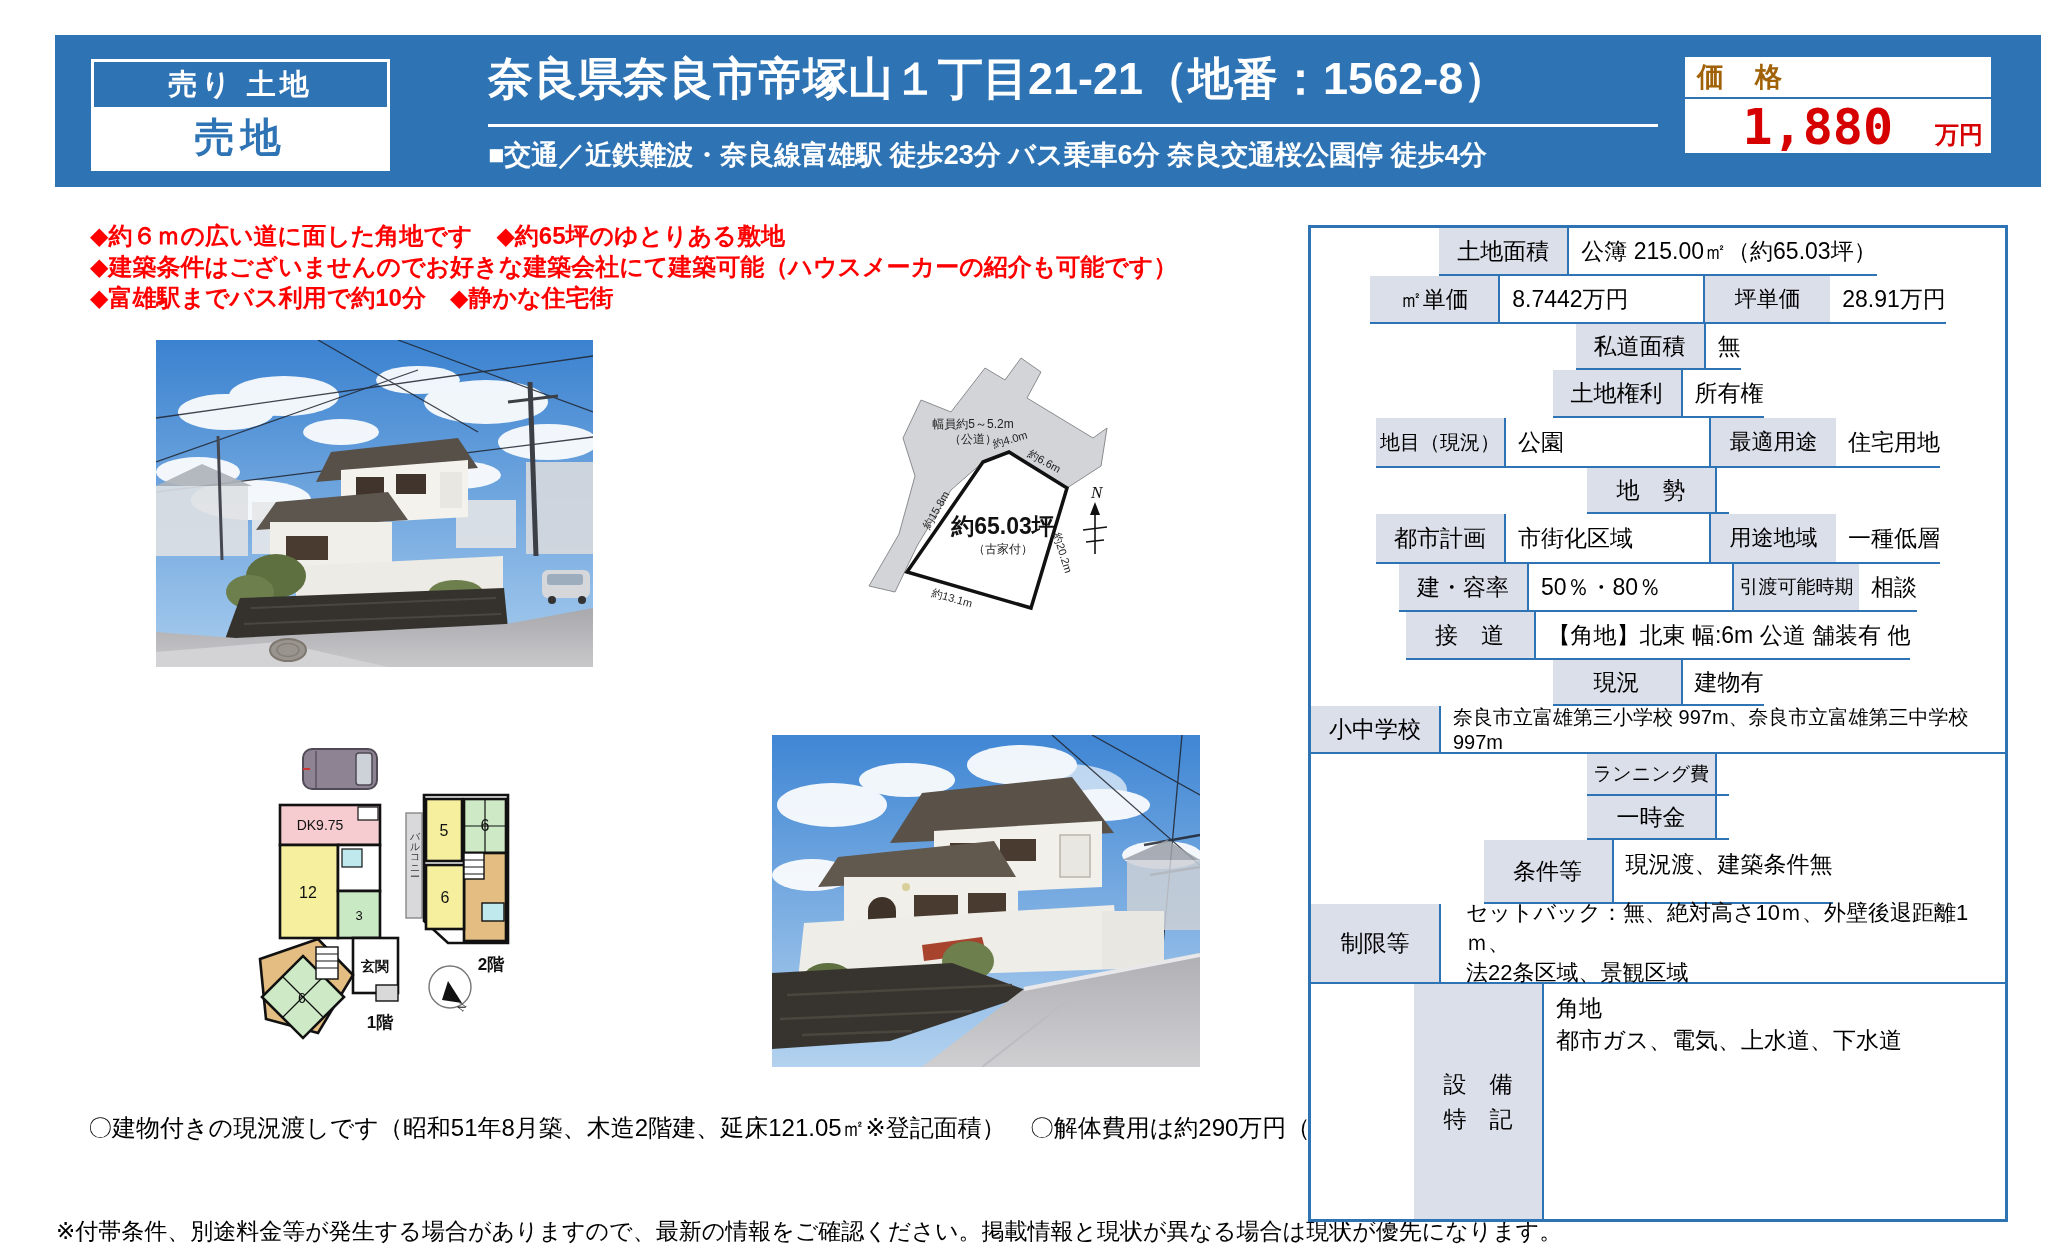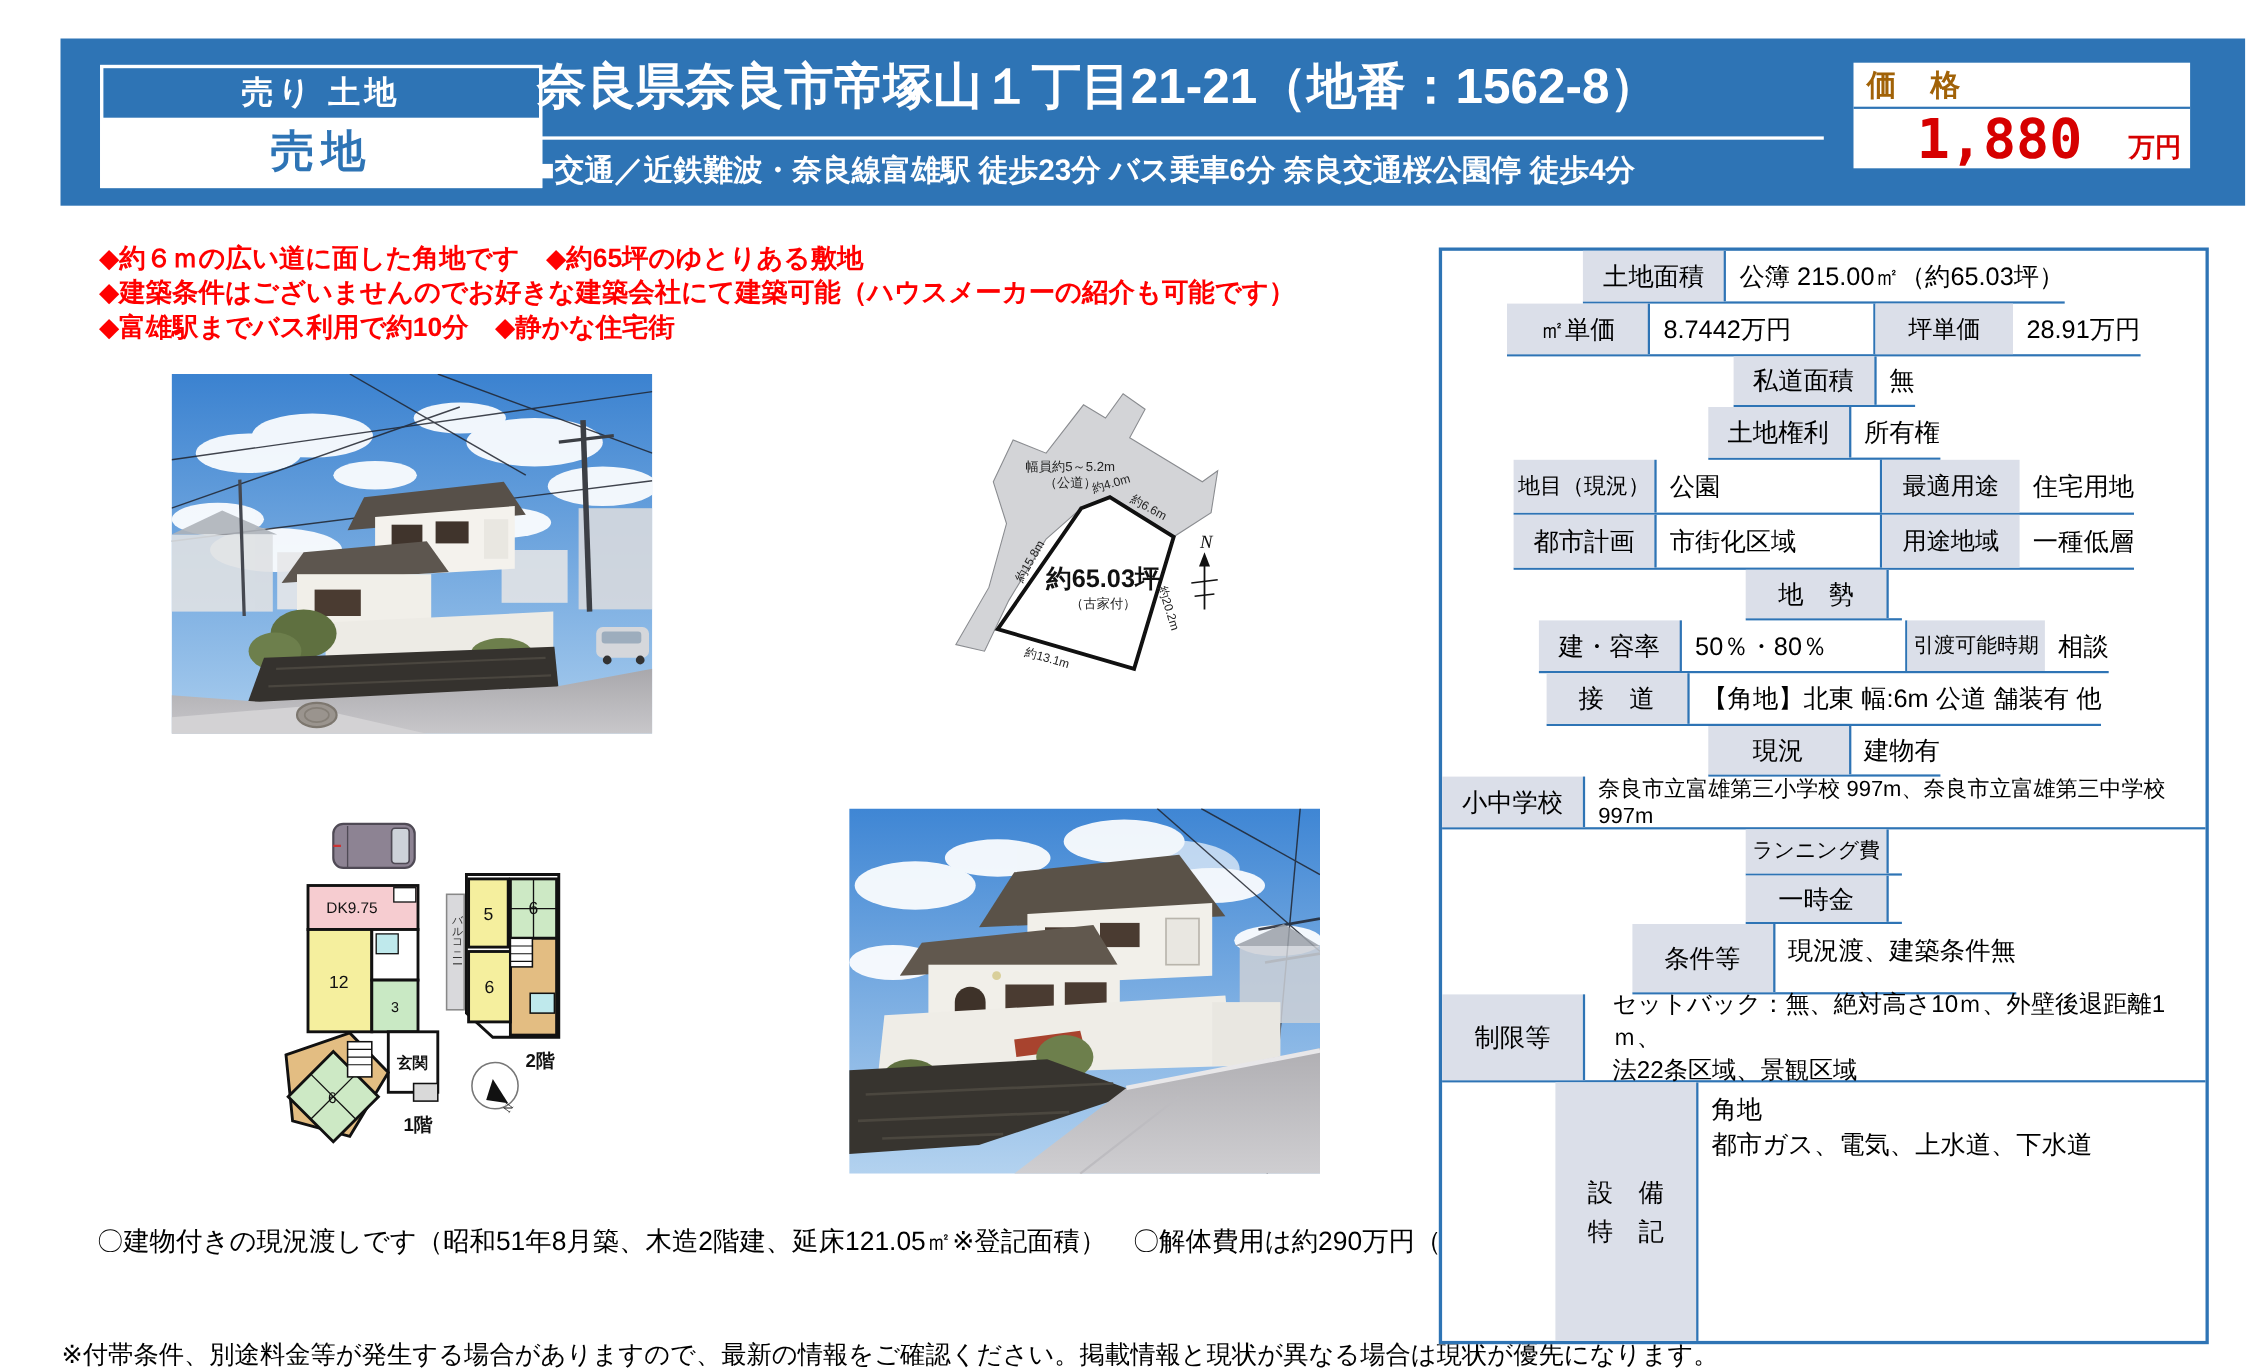--- a/index.html
+++ b/index.html
@@ -1,20 +1,20 @@
 <!DOCTYPE html>
 <html><head>
 <meta charset="utf-8">
 <style>
   html,body{margin:0;padding:0;background:#fff;}
   .page{position:relative;width:2056px;height:1244px;background:#ffffff;overflow:hidden;
         font-family:"Liberation Sans","DejaVu Sans",sans-serif;color:#111;}
   
   .header-bar{position:absolute;left:55px;top:35px;width:1986px;height:152px;background:#2e74b5;}
-  .badge{position:absolute;left:36px;top:24px;width:402px;height:112px;border:3px solid #fff;background:#fff;box-sizing:border-box;}
+  .badge{position:absolute;left:36px;top:24px;width:299px;height:112px;border:3px solid #fff;background:#fff;box-sizing:border-box;}
   .badge-top{height:45px;background:#2e74b5;color:#fff;font-size:29px;font-weight:bold;
              display:flex;align-items:center;justify-content:center;letter-spacing:4px;}
   .badge-bottom{height:61px;color:#2e74b5;font-size:40px;font-weight:bold;
              display:flex;align-items:center;justify-content:center;letter-spacing:6px;}
   .title{position:absolute;left:433px;top:14px;width:1190px;color:#fff;font-size:45px;font-weight:bold;white-space:nowrap;}
   .title-rule{position:absolute;left:433px;top:89px;width:1170px;height:3px;background:#fff;}
   .transport{position:absolute;left:433px;top:102px;width:1220px;color:#fff;font-size:27px;font-weight:bold;white-space:nowrap;}
   .price-box{position:absolute;left:1630px;top:22px;width:306px;height:96px;background:#fff;box-sizing:border-box;}
   .price-label{height:40px;display:flex;align-items:center;padding-left:12px;font-size:27px;font-weight:bold;color:#a16207;letter-spacing:2px;border-bottom:2px solid #2e74b5;}
   .price-value-row{height:54px;display:flex;align-items:flex-end;justify-content:flex-end;padding-right:8px;color:#d60000;gap:40px;}
@@ -320,30 +320,30 @@
     <div class="trow" style="height:48px">
         <div class="lcell">土地権利</div>
         <div class="vcell">所有権</div>
       </div>
     <div class="trow" style="height:50px">
         <div class="lcell" style="font-size:20px">地目（現況）</div>
         <div class="vcell pair1">公園</div>
         <div class="lcell2">最適用途</div>
         <div class="vcell">住宅用地</div>
       </div>
+    <div class="trow" style="height:46px">
+        <div class="lcell">地　勢</div>
+        <div class="vcell"></div>
+      </div>
     <div class="trow" style="height:50px">
         <div class="lcell">都市計画</div>
         <div class="vcell pair1">市街化区域</div>
         <div class="lcell2">用途地域</div>
         <div class="vcell">一種低層</div>
       </div>
-    <div class="trow" style="height:46px">
-        <div class="lcell">地　勢</div>
-        <div class="vcell"></div>
-      </div>
     <div class="trow" style="height:48px">
         <div class="lcell">建・容率</div>
         <div class="vcell pair1">50％・80％</div>
         <div class="lcell2 l-small">引渡可能時期</div>
         <div class="vcell">相談</div>
       </div>
     <div class="trow" style="height:48px">
         <div class="lcell">接　道</div>
         <div class="vcell">【角地】北東 幅:6m 公道 舗装有 他</div>
       </div>

